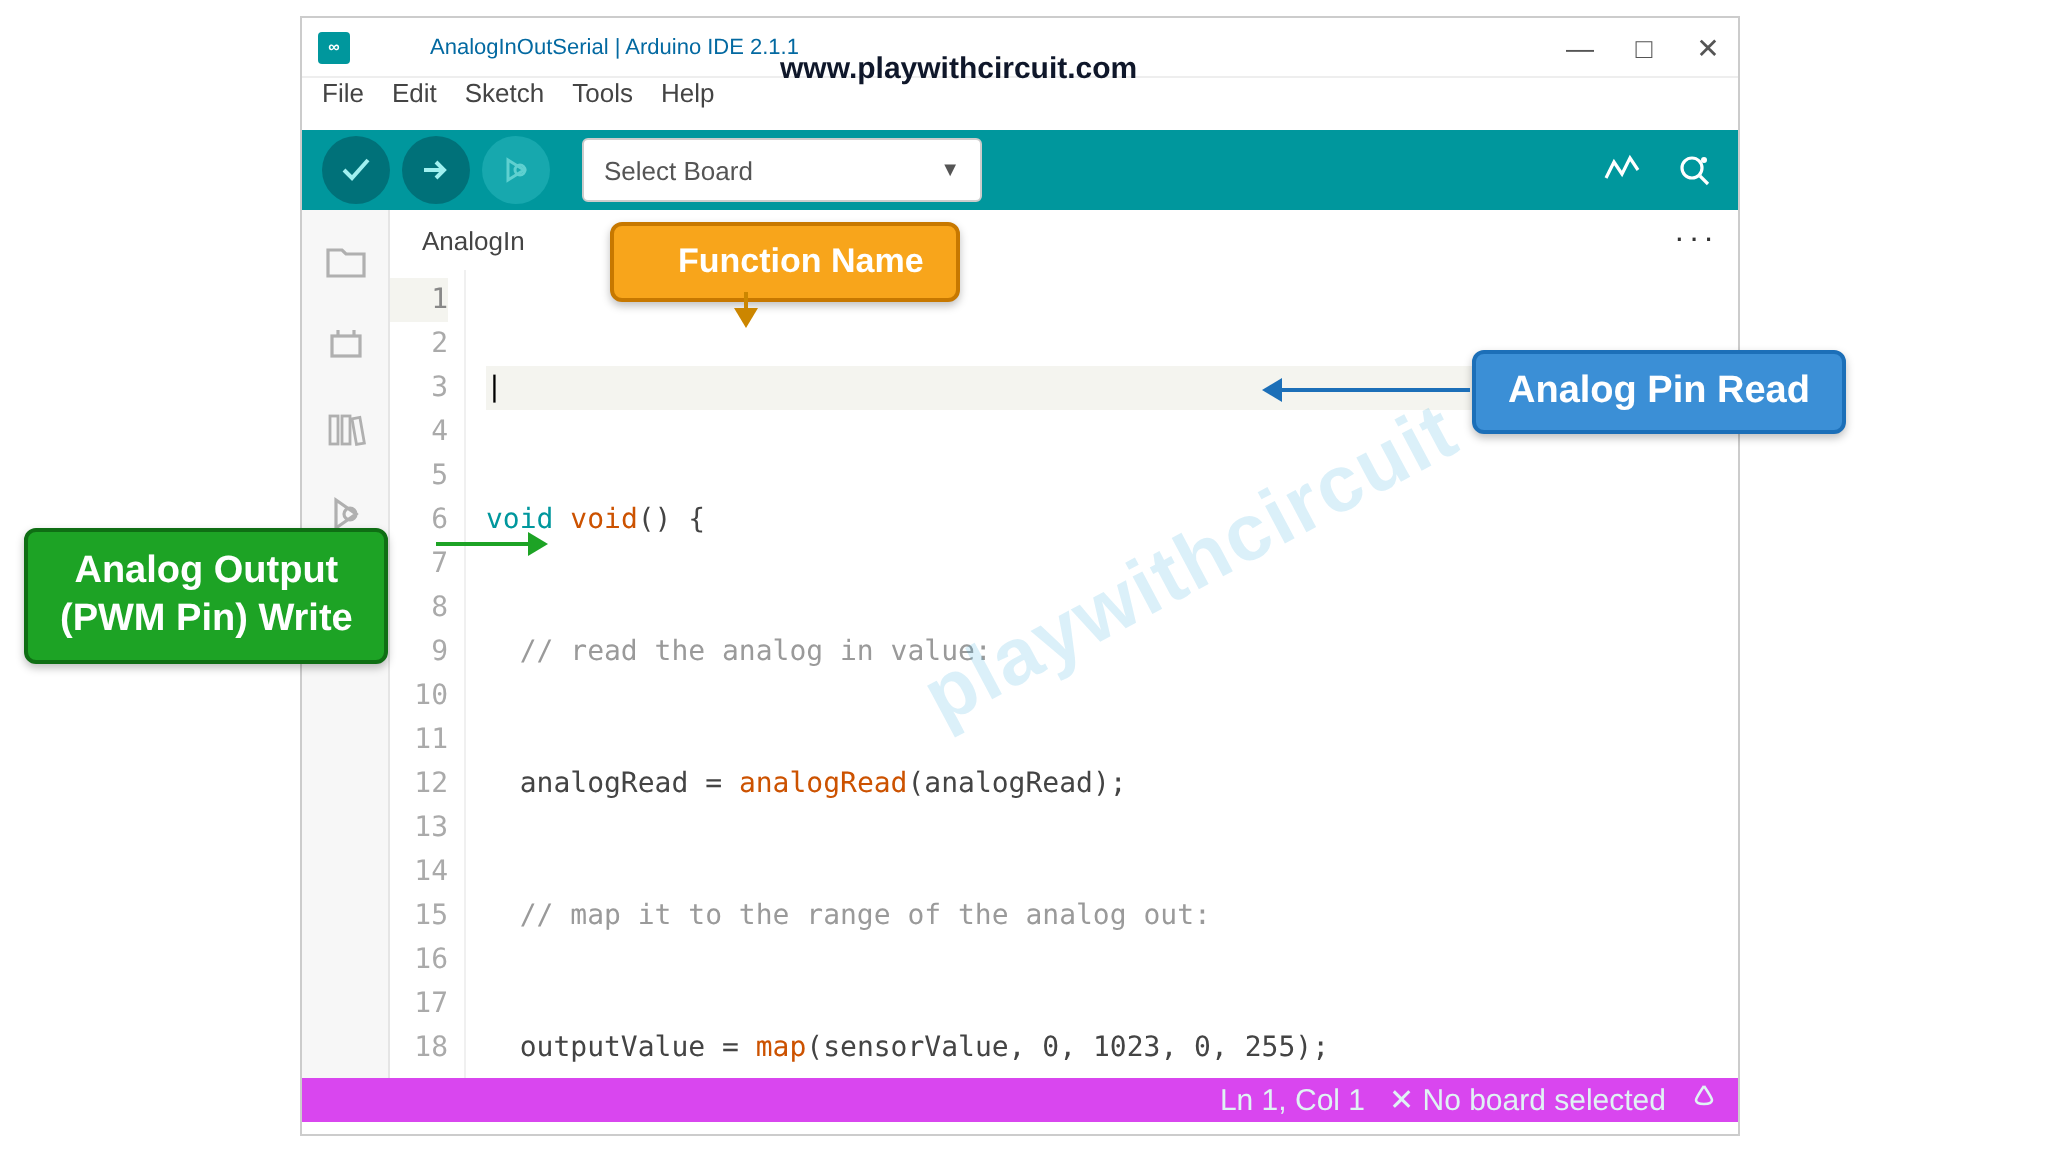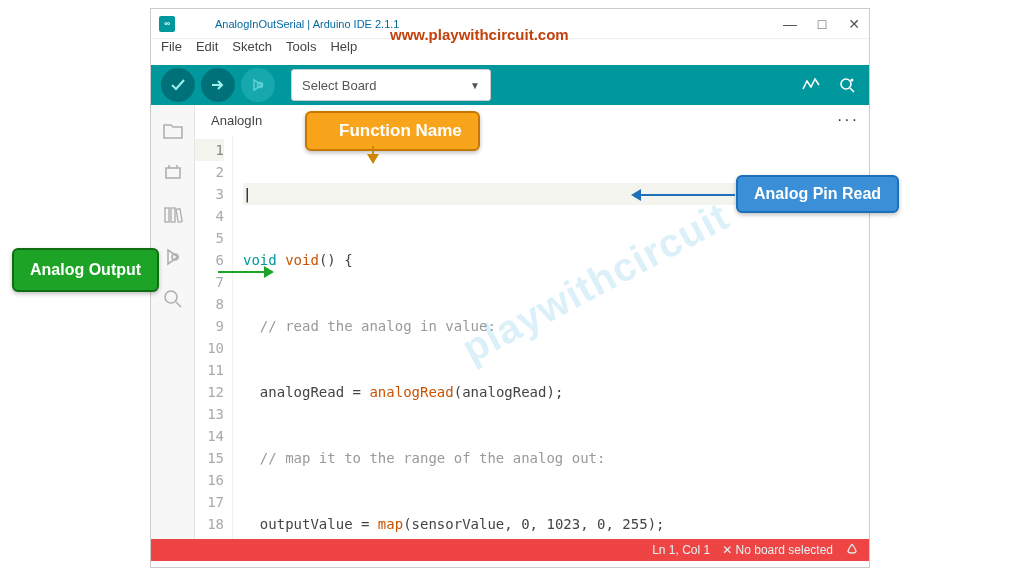--- a/index.html
+++ b/index.html
@@ -8,21 +8,21 @@
 .window { position: absolute; left: 150px; top: 8px; width: 720px; height: 560px; border: 1px solid #ccc; background: #fff; }
 .titlebar { height: 30px; display: flex; align-items: center; padding: 0 8px; background: #fff; border-bottom: 1px solid #eee; }
 .titlebar-icon { width: 16px; height: 16px; background: #00979d; border-radius: 2px; display: inline-flex; align-items: center; justify-content: center; color: #fff; font-size: 8px; font-weight: bold; margin-right: 8px; }
 .title-text { font-size: 11px; color: #0369a1; margin-left: 32px; }
 .title-controls { margin-left: auto; display: flex; gap: 18px; }
 .title-ctrl { width: 14px; height: 14px; display: flex; align-items: center; justify-content: center; color: #555; font-size: 14px; cursor: pointer; }
 
 .menubar { height: 26px; display: flex; align-items: flex-start; gap: 14px; padding: 0 10px; font-size: 13px; color: #444; }
 .menubar span { cursor: pointer; }
 
-.url-banner { position: absolute; left: 390px; top: 26px; font-size: 15px; font-weight: bold; color: #c2410c; }
+.url-banner { position: absolute; left: 390px; top: 26px; font-size: 15px; font-weight: bold; color: #0f172a; }
 
 .toolbar { height: 40px; background: #00979d; display: flex; align-items: center; padding: 0 10px; gap: 6px; }
 .tool-btn { width: 34px; height: 34px; border-radius: 50%; background: #007179; display: flex; align-items: center; justify-content: center; color: #00e0e8; cursor: pointer; }
 .tool-btn.light { background: #17a8ae; }
 .board-select { margin-left: 10px; height: 32px; width: 200px; background: #fff; border: 1px solid #ccc; border-radius: 3px; display: flex; align-items: center; padding: 0 10px; cursor: pointer; font-size: 13px; color: #555; }
 .board-caret { margin-left: auto; font-size: 10px; }
 .toolbar-right { margin-left: auto; display: flex; gap: 12px; color: #fff; }
 .toolbar-right-icon { width: 24px; height: 24px; display: flex; align-items: center; justify-content: center; cursor: pointer; }
 
 .main { display: flex; height: calc(100% - 30px - 26px - 46px - 22px); }
@@ -41,25 +41,25 @@
 .lines { flex: 1; padding: 4px 0 0 10px; white-space: pre; }
 .lines div { height: 22px; }
 .lines div.active { background: #f4f4ef; }
 .kw { color: #00979d; }
 .func { color: #cc5200; }
 .id { color: #444; }
 .com { color: #9a9a9a; font-style: normal; }
 .num { color: #444; }
 .punct { color: #444; }
 
-.statusbar { height: 22px; background: #ef4444; color: #e0f3f4; font-size: 12px; display: flex; align-items: center; padding: 0 10px; }
+.statusbar { height: 22px; background: #d946ef; color: #e0f3f4; font-size: 15px; display: flex; align-items: center; padding: 0 10px; }
 .status-right { margin-left: auto; display: flex; gap: 12px; align-items: center; }
 
-.callout { position: absolute; padding: 8px 16px; border-radius: 6px; font-size: 16px; font-weight: 600; color: #fff; box-shadow: 0 2px 4px rgba(0,0,0,0.25); white-space: nowrap; }
-.callout.green { background: #1da325; border: 2px solid #0f6e14; left: 12px; top: 248px; text-align: center; line-height: 24px; }
+.callout { position: absolute; padding: 8px 16px; border-radius: 6px; font-size: 19px; font-weight: 600; color: #fff; box-shadow: 0 2px 4px rgba(0,0,0,0.25); white-space: nowrap; }
+.callout.green { background: #1da325; border: 2px solid #0f6e14; left: 12px; top: 264px; text-align: center; line-height: 24px; }
 .callout.orange { background: #f8a51b; border: 2px solid #c77800; left: 305px; top: 111px; font-size: 17px; padding-left: 32px; }
 .callout.blue { background: #3b8fd6; border: 2px solid #1c6fb8; left: 736px; top: 175px; }
 
 .arrow { position: absolute; }
 .arrow.green-arr { left: 218px; top: 271px; width: 54px; height: 2px; background: #1da325; }
 .arrow.green-arr::after { content: ""; position: absolute; right: -2px; top: -5px; border-left: 10px solid #1da325; border-top: 6px solid transparent; border-bottom: 6px solid transparent; }
 .arrow.orange-arr { left: 372px; top: 146px; width: 2px; height: 16px; background: #cc8600; }
 .arrow.orange-arr::after { content: ""; position: absolute; bottom: -2px; left: -5px; border-top: 10px solid #cc8600; border-left: 6px solid transparent; border-right: 6px solid transparent; }
 .arrow.blue-arr { left: 633px; top: 194px; width: 102px; height: 2px; background: #1c6fb8; }
 .arrow.blue-arr::after { content: ""; position: absolute; left: -2px; top: -5px; border-right: 10px solid #1c6fb8; border-top: 6px solid transparent; border-bottom: 6px solid transparent; }
@@ -222,21 +222,21 @@
             <path d="M7 2 C7 2 3 8 3 9 C3 10 4 11 7 11 C10 11 11 10 11 9 C11 8 7 2 7 2" stroke="#e0f3f4" stroke-width="1.3" fill="none"></path>
           </svg></span>
     </div>
   </div>
 </div>
 
 <div class="url-banner">www.playwithcircuit.com</div>
 <div class="watermark">playwithcircuit</div>
 
 <div class="callout green">
-  <span>Analog Output</span><br>
+  <span>Analog Output</span><br><span>(PWM Pin) Write</span>
 </div>
 <div class="arrow green-arr"></div>
 
 <div class="callout orange">Function Name</div>
 <div class="arrow orange-arr"></div>
 
 <div class="callout blue">Analog Pin Read</div>
 <div class="arrow blue-arr"></div>
 
 </body></html>

